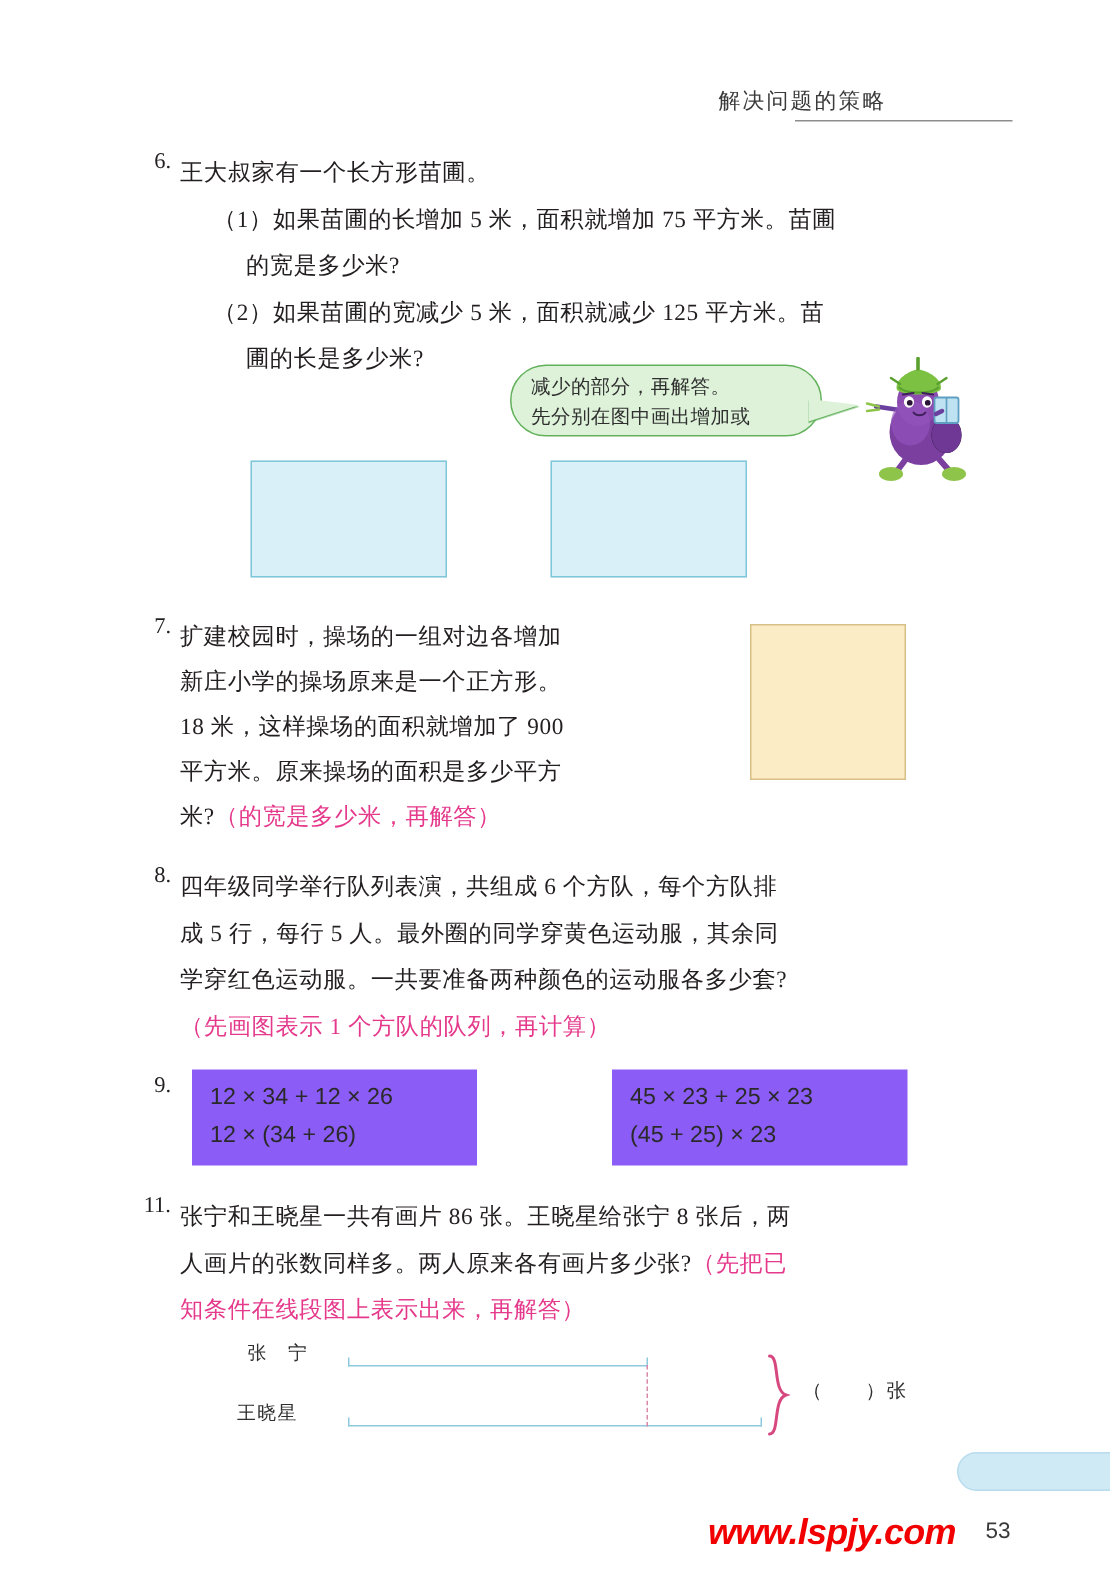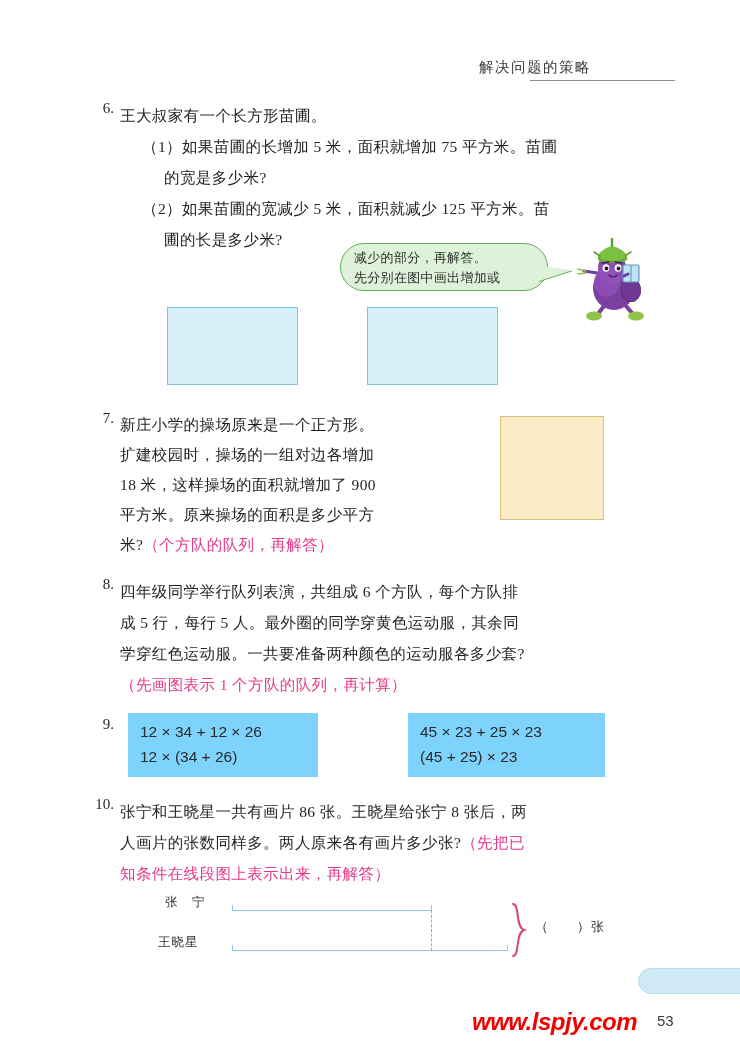--- a/index.html
+++ b/index.html
@@ -151,21 +151,21 @@
   #problem9-num {
     position: absolute;
     left: 92px;
     top: 716px;
     width: 22px;
     text-align: right;
     font-size: 15px;
   }
   .expr-box {
     position: absolute;
-    background: #7dd3fc;
+    background: #8b5cf6;
     padding: 6px 12px 8px 12px;
     box-sizing: border-box;
   }
   #expr-box-1 { left: 128px; top: 713px; width: 190px; }
   #expr-box-2 { left: 408px; top: 713px; width: 197px; }
   .expr-line {
     font-family: "Liberation Sans", sans-serif;
     font-size: 15.5px;
     line-height: 25px;
     color: #2a2a2a;
@@ -331,25 +331,25 @@
   <ellipse cx="18" cy="78" rx="8" ry="4.6" fill="#8fc44a"></ellipse>
   <ellipse cx="60" cy="78" rx="8" ry="4.6" fill="#8fc44a"></ellipse>
 </svg>
 
 <div class="rect-blue" id="rect-blue-1"></div>
 <div class="rect-blue" id="rect-blue-2"></div>
 
 <div class="problem" id="problem7">
   <div class="p-num">7.</div>
   <div class="p-body">
+    <div class="line">扩建校园时，操场的一组对边各增加</div>
     <div class="line">新庄小学的操场原来是一个正方形。</div>
-    <div class="line">扩建校园时，操场的一组对边各增加</div>
     <div class="line">18 米，这样操场的面积就增加了 900</div>
     <div class="line">平方米。原来操场的面积是多少平方</div>
-    <div class="line"><span>米?</span><span class="hint">（个方队的队列，再解答）</span></div>
+    <div class="line"><span>米?</span><span class="hint">（的宽是多少米，再解答）</span></div>
   </div>
 </div>
 
 <div id="rect-yellow"></div>
 
 <div class="problem" id="problem8">
   <div class="p-num">8.</div>
   <div class="p-body">
     <div class="line">四年级同学举行队列表演，共组成 6 个方队，每个方队排</div>
     <div class="line">成 5 行，每行 5 人。最外圈的同学穿黄色运动服，其余同</div>
@@ -362,21 +362,21 @@
 <div class="expr-box" id="expr-box-1">
   <div class="expr-line">12 × 34 + 12 × 26</div>
   <div class="expr-line">12 × (34 + 26)</div>
 </div>
 <div class="expr-box" id="expr-box-2">
   <div class="expr-line">45 × 23 + 25 × 23</div>
   <div class="expr-line">(45 + 25) × 23</div>
 </div>
 
 <div class="problem" id="problem10">
-  <div class="p-num">10.</div>
+  <div class="p-num">11.</div>
   <div class="p-body">
     <div class="line">张宁和王晓星一共有画片 86 张。王晓星给张宁 8 张后，两</div>
     <div class="line"><span>人画片的张数同样多。两人原来各有画片多少张?</span><span class="hint">（先把已</span></div>
     <div class="line hint">知条件在线段图上表示出来，再解答）</div>
   </div>
 </div>
 
 <div class="segdiag">
   <div class="seg-label" id="seg-label-1">张　宁</div>
   <div class="seg-label" id="seg-label-2">王晓星</div>

